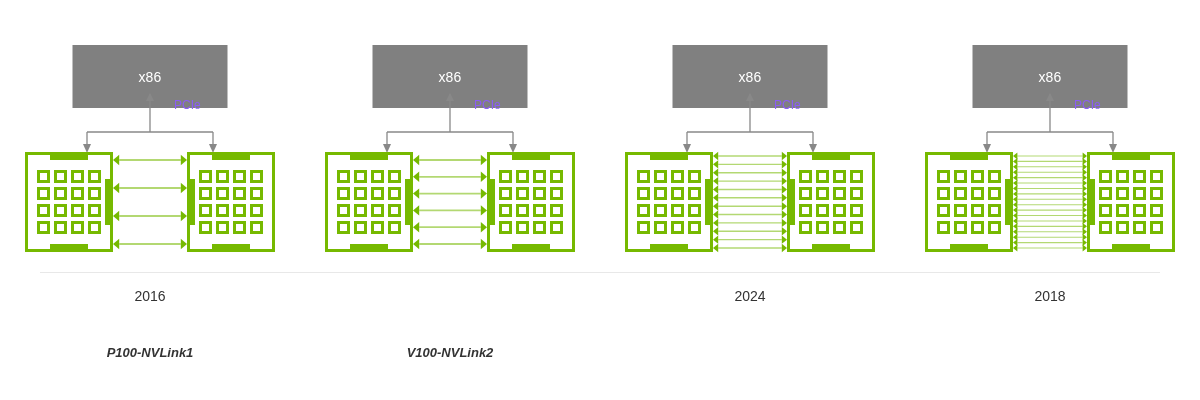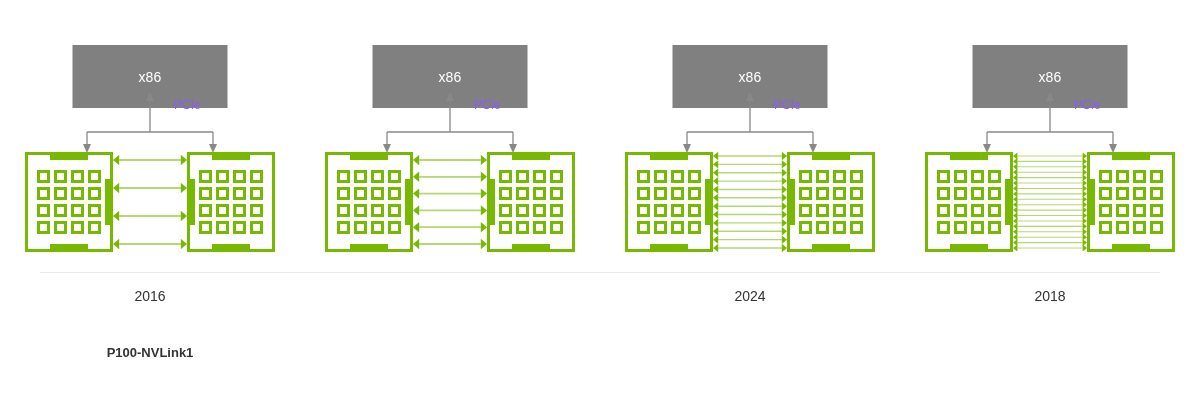--- a/index.html
+++ b/index.html
@@ -163,20 +163,21 @@
     color: #333333;
   }
   .caption.year {
     top: 288px;
     font-size: 14px;
   }
   .caption.model {
     top: 345px;
     font-size: 13px;
     font-weight: bold;
+    font-style: italic;
   }
 </style>
 </head>
 <body>
 
 <div id="board">
     <div class="panel" style="left: 0px;">
       <div class="host-box">x86</div>
       <div class="pcie"><svg width="160" height="62" viewBox="0 0 160 62">
           <defs>
@@ -338,20 +339,21 @@
             <div class="core"></div>
             <div class="core"></div>
             <div class="core"></div>
             <div class="core"></div>
             <div class="core"></div>
             <div class="core"></div>
             <div class="core"></div>
           </div>
         </div>
       </div>
+      <div class="caption model">V100-NVLink2</div>
     </div>
     <div class="panel" style="left: 600px;">
       <div class="host-box">x86</div>
       <div class="pcie"><svg width="160" height="62" viewBox="0 0 160 62">
           <defs>
             <marker id="pcie-arrow" markerWidth="8" markerHeight="8" refX="4" refY="7" orient="auto">
               <path d="M0,0 L8,0 L4,7.5 z" fill="#888888"></path>
             </marker>
           </defs>
           <line x1="80" y1="40" x2="80" y2="2" stroke="#888888" stroke-width="1.3" marker-end=""></line>

